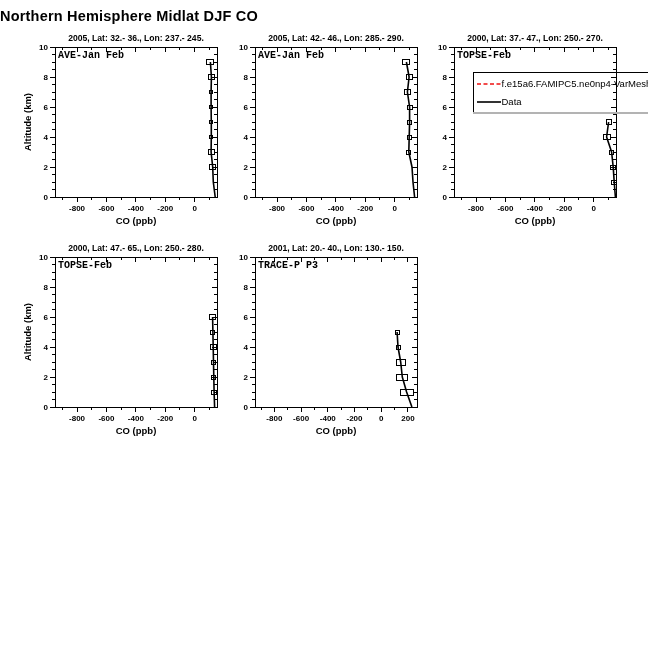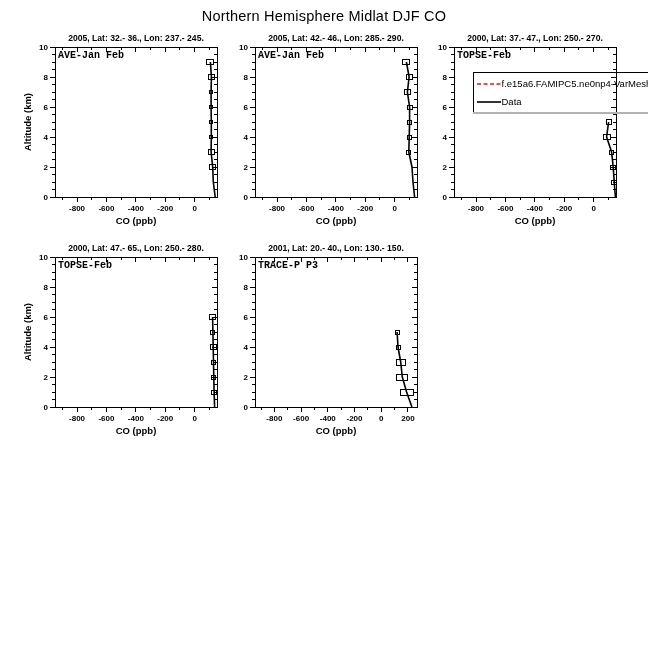--- a/index.html
+++ b/index.html
@@ -2,22 +2,22 @@
 <html><head>
 <meta charset="utf-8">
 <style>
   html,body{margin:0;padding:0;background:#fff;}
   #canvas{
     position:relative;width:648px;height:648px;background:#ffffff;
     overflow:hidden;
     font-family:"Liberation Sans", sans-serif;
   }
   #main-title{
-    position:absolute;top:8px;left:0;width:648px;text-align:center;
-    font-size:14.5px;font-weight:400;color:#000;letter-spacing:0.2px;
+    position:absolute;top:8px;left:0;width:648px;
+    font-size:14.5px;font-weight:700;color:#000;letter-spacing:0.2px;
   }
   #plot-svg{position:absolute;top:0;left:0;}
   .panel-title{font-family:"Liberation Sans",sans-serif;font-size:8.6px;font-weight:700;fill:#000;}
   .tick-label{font-family:"Liberation Sans",sans-serif;font-size:8px;font-weight:700;fill:#000;}
   .axis-title{font-family:"Liberation Sans",sans-serif;font-size:9.5px;font-weight:700;fill:#000;}
   .inner-label{font-family:"Liberation Mono","DejaVu Sans Mono",monospace;font-size:10px;font-weight:700;fill:#000;}
   .legend-label{font-family:"Liberation Sans",sans-serif;font-size:9.5px;font-weight:400;fill:#000;}
 </style>
 </head>
 <body>

